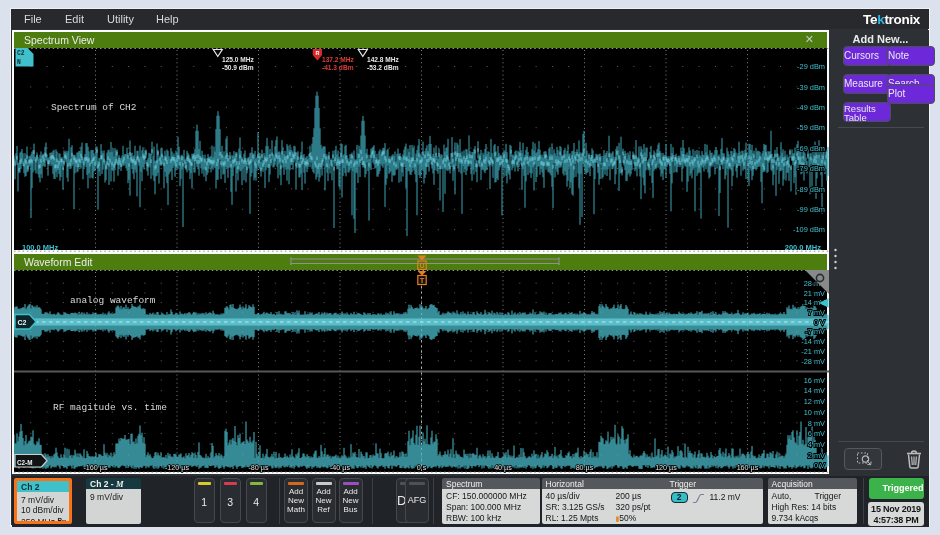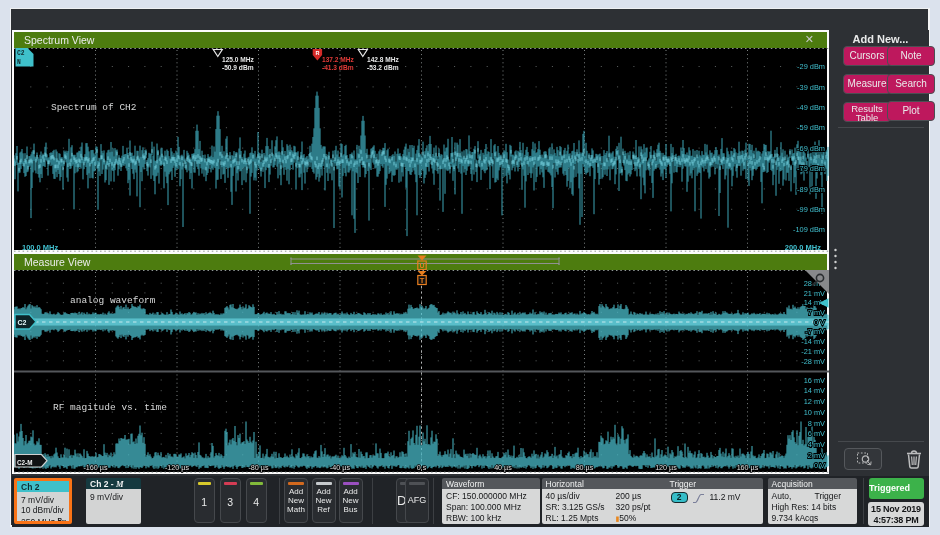--- a/index.html
+++ b/index.html
@@ -10,34 +10,41 @@
 .panel{position:absolute;left:1px;width:817px;border:2px solid #fbfbfb;background:#000}
 .tbar{position:absolute;left:0;top:0;width:813px;height:16px;background:#4d7c0f;color:#eceded;font-size:10.5px}
 .tbar .t{position:absolute;left:10px;top:1.5px}
 svg{position:absolute;display:block}
 .cl{fill:#41becd;font-size:7.4px;text-anchor:end;paint-order:stroke;stroke:#000;stroke-width:2px}
 .tl{fill:#dfe0e0;font-size:7.2px;paint-order:stroke;stroke:#000;stroke-width:1.6px}
 .mk{fill:#e6e7e7;font-size:6.6px;font-weight:bold}
 .mkr{fill:#e23b38;font-size:6.6px;font-weight:bold}
 .mono{fill:#d8d9d9;font-size:9.5px;font-family:"Liberation Mono",monospace}
 #sidebar{position:absolute;left:821px;top:21px;width:97px;height:452px;background:#2d3034;color:#e9eaea}
-.sbtn{position:absolute;width:48px;height:20px;background:#be185d;border:1px solid #4c4f53;border-radius:4px;color:#e9eaea;font-size:10px;text-align:center;line-height:18px}
+.sbtn{position:absolute;width:48px;height:20px;background:#6d28d9;border:1px solid #4c4f53;border-radius:4px;color:#e9eaea;font-size:10px;text-align:left;line-height:18px}
 #botbar{position:absolute;left:1px;top:467px;width:917px;height:51px;background:#202327;overflow:hidden}
 .badge{position:absolute;top:2px;height:46px;border-radius:2px;overflow:hidden;font-size:8.5px}
 .bhead{height:11px;padding:1px 0 0 4px;font-weight:bold}
 .bbody{background:#d3d4d4;color:#17181a;height:35px;padding:2.5px 0 0 4px;line-height:10.8px}
 .nbtn{position:absolute;top:2px;height:45px;width:20.5px;background:#292c30;border:1px solid #45484c;border-radius:4px;color:#e9eaea;text-align:center}
 .stripe{position:absolute;left:3px;right:3px;top:3px;height:2.5px;border-radius:1px}
 .abtn{position:absolute;top:2px;height:45px;width:24px;background:#292c30;border:1px solid #45484c;border-radius:4px;color:#e9eaea;text-align:center;font-size:8px;line-height:9px}
 .ibox{position:absolute;top:2px;height:46px;border-radius:2px;overflow:hidden;font-size:8.5px}
 .ihead{height:10.5px;background:#54575b;color:#f1f2f2;padding:0.5px 0 0 4px}
 .ibody{background:#d7d8d8;color:#141517;height:35.5px;padding:2.5px 0 0 4px;line-height:10.8px;position:relative}
 .vsep{position:absolute;top:2px;height:46px;width:1px;background:#3c3f43}
 </style></head><body>
 <div id="app">
+  <div id="menubar">
+    <span style="left:13px">File</span>
+      <span style="left:54px">Edit</span>
+      <span style="left:96px">Utility</span>
+      <span style="left:145px">Help</span>
+    <span style="left:852px;top:3px;font-size:13.5px;font-weight:bold;color:#fff;letter-spacing:-0.3px">Te<span style="color:#2eb7e0">k</span>tronix</span>
+  </div>
 
   <div class="panel" id="specpanel" style="top:21px;height:222px">
     <div class="tbar">
         <span class="t">Spectrum View</span>
       <span style="position:absolute;right:13px;top:1px;color:#c9cacb;font-size:11px">✕</span>
     </div>
     <svg width="815" height="204" style="left:0;top:16px" viewBox="0 0 815 204">
       <path d="M0 0.5H815" stroke="#8f9595" stroke-width="1" stroke-dasharray="1.5 2.8"></path>
       <path d="M0 203.2H815" stroke="#8f9595" stroke-width="1" stroke-dasharray="1.5 2.8"></path>
       <path d="M81.5 2V202M163.0 2V202M244.5 2V202M326.0 2V202M407.5 2V202M489.0 2V202M570.5 2V202M652.0 2V202M733.5 2V202" stroke="#7e8484" stroke-width="1" stroke-dasharray="1 3.1"></path>
@@ -69,21 +76,21 @@
       <text x="807" y="202" text-anchor="end" style="fill:#41becd;font-size:7.5px;font-weight:bold">200.0 MHz</text>
 
       <path d="M1.5 0h12l6 6v12.5h-18z" fill="#3fc0ca"></path>
       <text x="3" y="7" style="fill:#10282c;font-size:6.3px;font-weight:bold;font-family:'Liberation Mono',monospace">C2</text>
       <text x="3" y="15.5" style="fill:#10282c;font-size:6.3px;font-weight:bold;font-family:'Liberation Mono',monospace">N</text>
     </svg>
   </div>
 
   <div class="panel" id="wavepanel" style="top:243px;height:222px">
     <div class="tbar">
-        <span class="t">Measure View</span>
+        <span class="t">Waveform Edit</span>
       <svg width="813" height="16" style="left:0;top:0" viewBox="0 0 813 16">
         <rect x="277" y="5" width="268" height="4.5" fill="none" stroke="#909192" stroke-width="1"></rect>
         <path d="M277 3.5v1.5M545 3.5v1.5M277 9.5v1.5M545 9.5v1.5" stroke="#909192" stroke-width="1.4"></path>
         <path d="M403.5 1.5h9l-4.5 5z" fill="#e87e1e"></path>
         <rect x="403.8" y="7" width="8.4" height="8.5" fill="none" stroke="#e87e1e" stroke-width="1.2"></rect>
         <text x="408" y="14" text-anchor="middle" style="fill:#e87e1e;font-size:7px;font-weight:bold">U</text>
       </svg>
     </div>
     <svg width="815" height="203" style="left:0;top:16px" viewBox="0 0 815 203">
       <path d="M0 0.5H815" stroke="#8f9595" stroke-width="1" stroke-dasharray="1.5 2.8"></path>
@@ -144,21 +151,21 @@
     </svg>
   </div>
 
   <div id="sidebar">
     <div class="abs" style="left:0;top:2.5px;width:97px;text-align:center;font-size:11px;font-weight:bold">Add New...</div>
     <div class="sbtn" style="left:11px;top:15.5px">Cursors</div>
     <div class="sbtn" style="left:55px;top:15.5px">Note</div>
     <div class="sbtn" style="left:11px;top:44px">Measure</div>
     <div class="sbtn" style="left:55px;top:44px">Search</div>
     <div class="sbtn" style="left:11px;top:71.5px;line-height:9.5px;padding-top:1px;font-size:9.5px">Results<br>Table</div>
-    <div class="sbtn" style="left:55px;top:71px">Plot</div>
+    <div class="sbtn" style="left:55px;top:54px">Plot</div>
     <div class="abs" style="left:6px;top:97px;width:86px;height:1px;background:#46494d"></div>
     <div class="abs" style="left:6px;top:410.5px;width:86px;height:1px;background:#46494d"></div>
     <div class="abs" style="left:2px;top:218px;width:3px;height:22px">
       <svg width="3" height="22" viewBox="0 0 3 22">
           <path d="M1.5 2v0M1.5 8v0M1.5 14v0M1.5 20v0" stroke="#cfd0d0" stroke-width="2.4" stroke-linecap="round"></path>
         </svg>
     </div>
     <div class="abs" style="left:12px;top:418px;width:38px;height:22px;background:#33363a;border:1px solid #55585c;border-radius:4px">
       <svg width="36" height="20" viewBox="0 0 36 20">
         <rect x="12.5" y="4" width="10" height="10" fill="none" stroke="#b4b5b6" stroke-width="1" stroke-dasharray="1.7 1.7"></rect>
@@ -209,21 +216,21 @@
     <div class="abtn" style="left:326.5px">
         <div class="stripe" style="background:#9a4fc0"></div>
         <div style="margin-top:8px">Add<br>New<br>Bus</div>
       </div>
     <div class="vsep" style="left:360px"></div>
     <div class="abtn" style="left:384px;font-size:13px;line-height:43px"><div class="stripe" style="background:#4e5155"></div>DVM</div>
     <div class="abtn" style="left:393px;font-size:9px;line-height:43px"><div class="stripe" style="background:#4e5155"></div>AFG</div>
     <div class="vsep" style="left:421px"></div>
 
     <div class="ibox" style="left:430px;width:97.5px">
-      <div class="ihead">Waveform</div>
+      <div class="ihead">Spectrum</div>
       <div class="ibody">CF: 150.000000 MHz<br>Span: 100.000 MHz<br>RBW: 100 kHz</div>
     </div>
     <div class="ibox" style="left:529.5px;width:142px">
       <div class="ihead">Horizontal</div>
       <div class="ibody">40 µs/div<br>SR: 3.125 GS/s<br>RL: 1.25 Mpts
         <div class="abs" style="left:74px;top:2.5px">200 µs</div>
         <div class="abs" style="left:74px;top:13.3px">320 ps/pt</div>
         <div class="abs" style="left:74px;top:24.1px"><span style="color:#e8871e;font-size:7px">▮</span>50%</div>
       </div>
     </div>
@@ -237,16 +244,16 @@
         <div class="abs" style="left:44px;top:3.5px">11.2 mV</div>
       </div>
     </div>
     <div class="ibox" style="left:755.5px;width:89px">
       <div class="ihead">Acquisition</div>
       <div class="ibody">Auto,<br>High Res: 14 bits<br>9.734 kAcqs
         <div class="abs" style="left:47px;top:2.5px">Trigger</div>
       </div>
     </div>
     <div class="vsep" style="left:851px"></div>
-    <div class="abs" style="left:857px;top:1.5px;width:54.5px;height:21.5px;background:#3cb24a;border-radius:3px;color:#fff;font-size:9px;font-weight:bold;text-align:left;line-height:21px">Triggered</div>
+    <div class="abs" style="left:857px;top:1.5px;width:54.5px;height:21.5px;background:#3cb24a;border-radius:3px;color:#fff;font-size:9px;font-weight:bold;text-align:right;line-height:21px">Triggered</div>
     <div class="abs" style="left:856px;top:26px;width:56px;height:24px;background:#d7d8d8;border-radius:3px;color:#141517;font-size:9px;font-weight:bold;text-align:center;line-height:11px;padding-top:1.5px;letter-spacing:-0.2px">15 Nov 2019<br>4:57:38 PM</div>
   </div>
 </div>
 
 </body></html>

